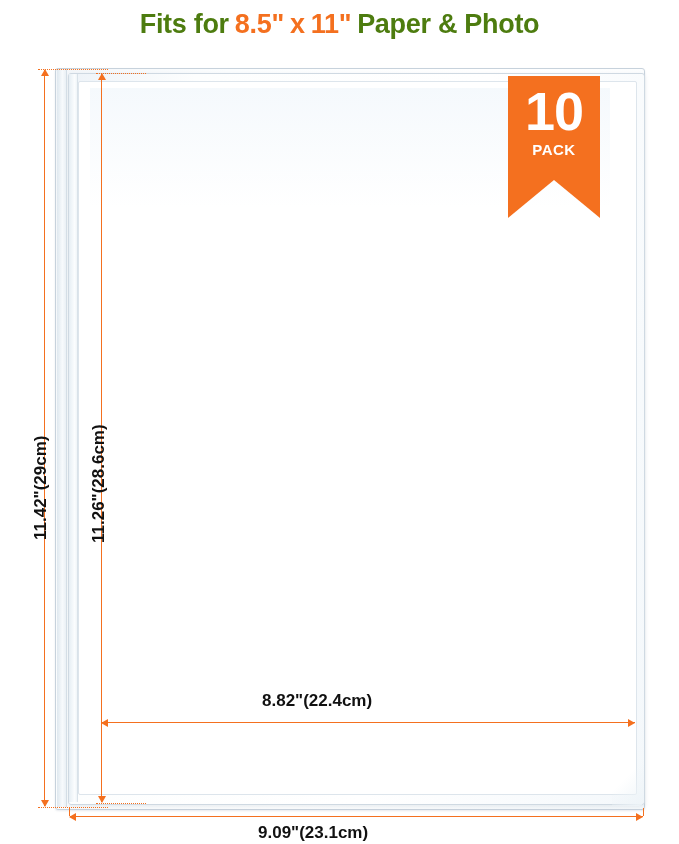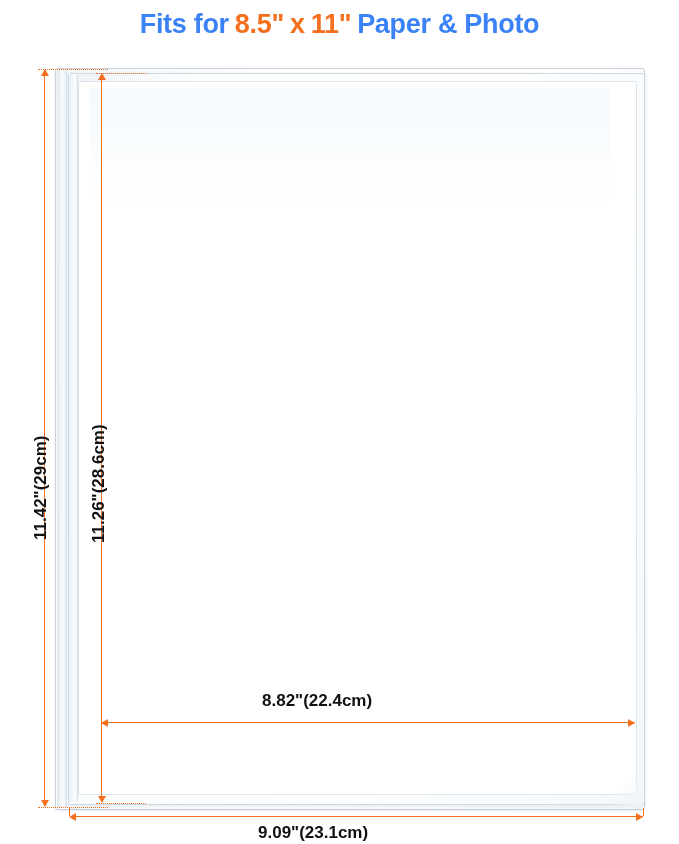--- a/index.html
+++ b/index.html
@@ -31,21 +31,21 @@
   #header .h-text {
     font-size: 27px;
     font-weight: bold;
     letter-spacing: -0.3px;
     line-height: 1;
   }
   #header .h-accent {
     color: #f4701f;
   }
   #header .h-dark {
-    color: #3b82f6;
+    color: #4d7c0f;
   }
   .sp { display: inline-block; width: 6px; }
 
   
   #product-area {
     position: absolute;
     left: 0;
     top: 48px;
     width: 679px;
     height: 796px;
@@ -243,20 +243,26 @@
 <div id="product-area">
 
   <div class="sleeve-back"></div>
   <div class="sleeve-front"></div>
   <div class="sleeve-inner"></div>
   <div class="spine-a"></div>
   <div class="spine-b"></div>
   <div class="sheen"></div>
   <div class="corner-br"></div>
 
+  <div id="pack-badge">
+    <div class="ribbon-body"></div>
+    <div class="ribbon-tail"></div>
+    <div class="pack-number">10</div>
+    <div class="pack-word">PACK</div>
+  </div>
 
   <div class="dotted-h" style="left:38px; top:21px; width:70px;"></div>
   <div class="dotted-h" style="left:38px; top:759px; width:70px;"></div>
   <div class="mline v-line" style="left:44px; top:22px; height:736px;"></div>
   <div class="arrow arrow-up" style="left:41px; top:21px;"></div>
   <div class="arrow arrow-down" style="left:41px; top:752px;"></div>
   <div class="dim-label rot" style="left:32px; top:492px;">11.42"(29cm)</div>
 
   <div class="dotted-h" style="left:96px; top:25px; width:50px;"></div>
   <div class="dotted-h" style="left:96px; top:755px; width:50px;"></div>

